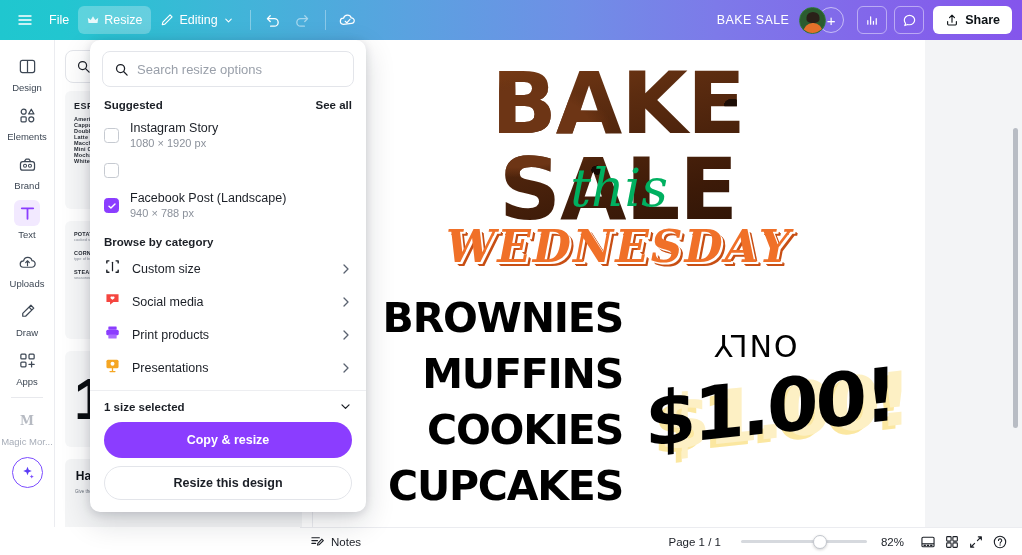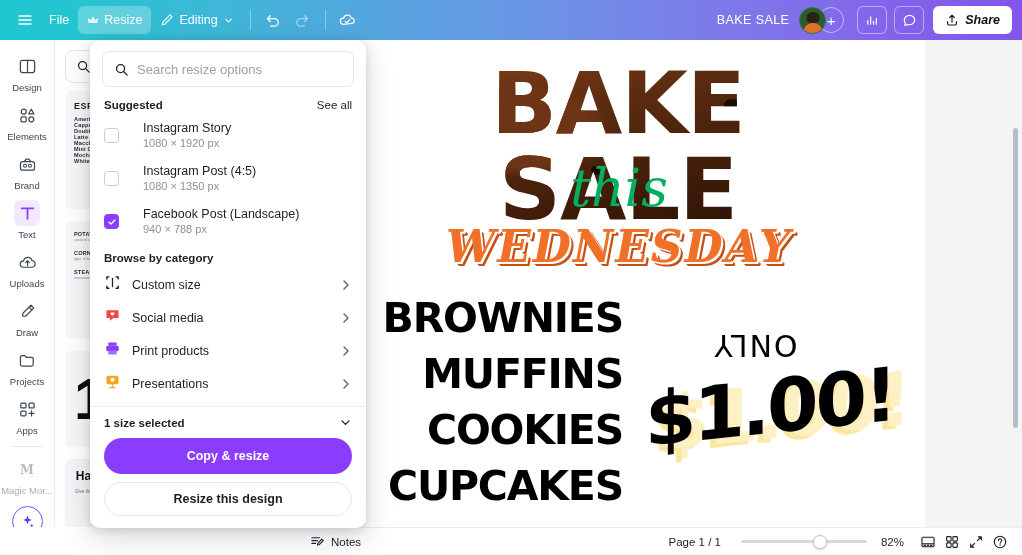--- a/index.html
+++ b/index.html
@@ -53,21 +53,21 @@
   }
   .tb-outline-btn {
     width: 30px; height: 28px; border: 1px solid rgba(255,255,255,.45);
     border-radius: 6px; display: flex; align-items: center; justify-content: center;
     margin-left: 7px; cursor: pointer;
   }
   .share-btn {
     display: flex; align-items: center; gap: 6px;
     height: 28px; padding: 0 12px; margin-left: 9px;
     background: #fff; color: #0d1216; border-radius: 6px;
-    font-size: 12.5px; font-weight: 600; cursor: pointer; font-style: italic;
+    font-size: 12.5px; font-weight: 600; cursor: pointer;
   }
 
   
   .rail {
     position: absolute; left: 0; top: 40px; width: 55px; height: 515px;
     background: #fff; border-right: 1px solid #ebecf0;
     display: flex; flex-direction: column; align-items: center;
     padding-top: 8px; z-index: 30;
   }
   .rail-item {
@@ -128,22 +128,22 @@
   .pp-search input {
     border: none; outline: none; font-size: 13px; color: #20242b;
     font-family: "Liberation Sans", sans-serif; flex: 1; background: transparent;
   }
   .pp-search input::placeholder { color: #9aa0aa; }
   .pp-sec-head {
     display: flex; align-items: center; justify-content: space-between;
     padding: 8px 14px 3px;
   }
   .pp-sec-title { font-size: 11.5px; font-weight: 700; color: #1b1f26; }
-  .pp-see-all { font-size: 11.5px; font-weight: 400; color: #1b1f26; cursor: pointer; }
-  .pp-opt { display: flex; align-items: center; gap: 24px; padding: 6px 14px; cursor: pointer; }
+  .pp-see-all { font-size: 11.5px; font-weight: 700; color: #1b1f26; cursor: pointer; }
+  .pp-opt { display: flex; align-items: center; gap: 11px; padding: 6px 14px; cursor: pointer; }
   .cbox {
     width: 15px; height: 15px; border-radius: 3.5px; border: 1.4px solid #c6cad1;
     flex: 0 0 auto; background: #fff;
   }
   .cbox.checked {
     background: #8b3dff; border-color: #8b3dff;
     display: flex; align-items: center; justify-content: center;
   }
   .pp-opt-name { font-size: 12.5px; color: #1b1f26; line-height: 16px; }
   .pp-opt-dim { font-size: 11px; color: #8b919b; line-height: 15px; }
@@ -386,28 +386,20 @@
     <div class="rail-item">
       <span class="rail-ico">
         <svg width="19" height="19" viewBox="0 0 20 20">
           <path d="M13.6 3.4l3 3L8 15H5v-3z" fill="none" stroke="#3d4754" stroke-width="1.3" stroke-linejoin="round"></path>
           <path d="M11.6 5.4l3 3" stroke="#3d4754" stroke-width="1.3"></path>
         </svg>
       </span>
       <span class="rail-lbl">Draw</span>
     </div>
 
-    <div class="rail-item">
-      <span class="rail-ico">
-        <svg width="19" height="19" viewBox="0 0 20 20">
-          <path d="M2.6 6.4a1.6 1.6 0 011.6-1.6h3l1.6 1.8h5.6a1.6 1.6 0 011.6 1.6v6a1.6 1.6 0 01-1.6 1.6H4.2a1.6 1.6 0 01-1.6-1.6z" fill="none" stroke="#3d4754" stroke-width="1.3" stroke-linejoin="round"></path>
-        </svg>
-      </span>
-      <span class="rail-lbl">Projects</span>
-    </div>
 
     <div class="rail-item">
       <span class="rail-ico">
         <svg width="19" height="19" viewBox="0 0 20 20">
           <rect x="3" y="3.4" width="5.4" height="5" rx="1" fill="none" stroke="#3d4754" stroke-width="1.3"></rect>
           <rect x="11.6" y="3.4" width="5.4" height="5" rx="1" fill="none" stroke="#3d4754" stroke-width="1.3"></rect>
           <rect x="3" y="11.6" width="5.4" height="5" rx="1" fill="none" stroke="#3d4754" stroke-width="1.3"></rect>
           <path d="M14.3 11.4v5.4M11.6 14.1h5.4" stroke="#3d4754" stroke-width="1.3" stroke-linecap="round"></path>
         </svg>
       </span>
@@ -516,24 +508,20 @@
     <div class="pp-opt">
       <span class="cbox"></span>
       <span>
         <span class="pp-opt-name" style="display:block">Instagram Story</span>
         <span class="pp-opt-dim" style="display:block">1080 × 1920 px</span>
       </span>
     </div>
 
     <div class="pp-opt">
       <span class="cbox"></span>
-      <span>
-        <span class="pp-opt-name" style="display:block">Instagram Post (4:5)</span>
-        <span class="pp-opt-dim" style="display:block">1080 × 1350 px</span>
-      </span>
     </div>
 
     <div class="pp-opt">
       <span class="cbox checked">
         <svg width="10" height="10" viewBox="0 0 12 12">
           <path d="M2.4 6.2l2.3 2.3 4.9-5" fill="none" stroke="#fff" stroke-width="1.7" stroke-linecap="round" stroke-linejoin="round"></path>
         </svg>
       </span>
       <span>
         <span class="pp-opt-name" style="display:block">Facebook Post (Landscape)</span>

